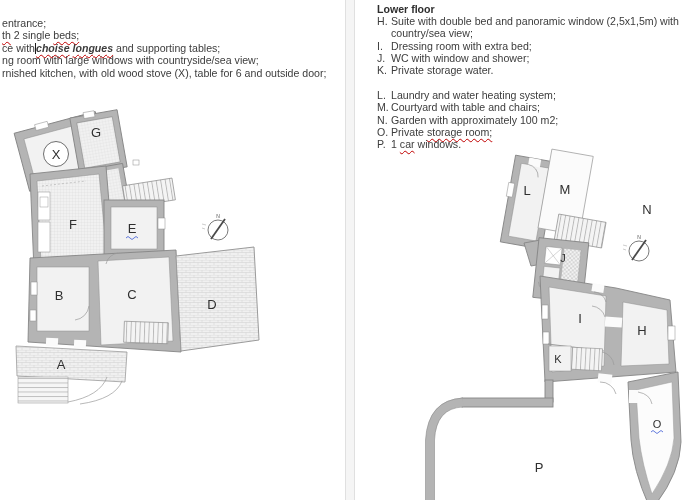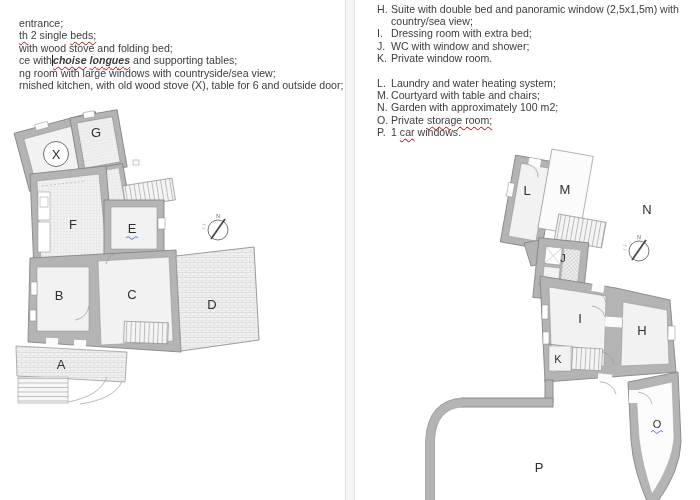--- a/index.html
+++ b/index.html
@@ -2,21 +2,21 @@
 <html><head>
 <meta charset="utf-8">
 <style>
   html,body{margin:0;padding:0;background:#ffffff;}
   .screen{position:relative;width:700px;height:500px;background:#ffffff;overflow:hidden;
           font-family:"Liberation Sans",sans-serif;color:#3c3c3c;}
   
   .page-gap{position:absolute;left:345px;top:0;width:8px;height:500px;background:#f5f5f5;
             border-left:1px solid #e0e0e0;border-right:1px solid #e0e0e0;}
   
-  .intro{position:absolute;left:19px;top:17px;width:338px;font-size:10.6px;line-height:12.4px;
+  .intro{position:absolute;left:2px;top:17px;width:338px;font-size:10.6px;line-height:12.4px;
          white-space:nowrap;overflow:hidden;}
   .ln{height:12.4px;}
   
   .rtext{position:absolute;left:377px;top:3px;width:315px;font-size:10.6px;line-height:12.2px;}
   .sec-title{font-weight:bold;color:#2e2e2e;}
   .li{display:flex;}
   .li .key{width:14px;flex:0 0 14px;}
   .li .txt{flex:1;}
   .spacer{height:13px;}
   
@@ -40,42 +40,42 @@
 </head>
 <body>
 
 <div class="screen">
 
   <div class="page-gap"></div>
 
   <div class="intro">
     <div class="ln"><span>entrance;</span></div>
     <div class="ln"><span class="sp">th</span><span> 2 single </span><span class="sp">beds;</span></div>
-    <div class="ln"><span>with wood stove and folding bed;</span></div>
     <div class="ln"><span>ce with</span><span class="caret"></span><span class="it sp">choise</span><span class="it"> </span><span class="it sp">longues</span><span> and supporting tables;</span></div>
     <div class="ln"><span>ng room with large windows with countryside/sea view;</span></div>
     <div class="ln"><span>rnished kitchen, with old wood stove (X), table for 6 and outside door;</span></div>
   </div>
 
   <div class="rtext">
+    <div class="sec-title">Lower floor</div>
     <div class="li">
         <span class="key">H.</span>
         <span class="txt">Suite with double bed and panoramic window (2,5x1,5m) with country/sea view;</span>
       </div>
     <div class="li">
         <span class="key">I.</span>
         <span class="txt">Dressing room with extra bed;</span>
       </div>
     <div class="li">
         <span class="key">J.</span>
         <span class="txt">WC with window and shower;</span>
       </div>
     <div class="li">
         <span class="key">K.</span>
-        <span class="txt">Private window room.</span>
+        <span class="txt">Private storage water.</span>
       </div>
     <div class="spacer"></div>
     <div class="li">
         <span class="key">L.</span>
         <span class="txt"><span>Laundry and water heating system;</span><span class="sp"></span><span></span></span>
       </div>
     <div class="li">
         <span class="key">M.</span>
         <span class="txt"><span>Courtyard with table and chairs;</span><span class="sp"></span><span></span></span>
       </div>

